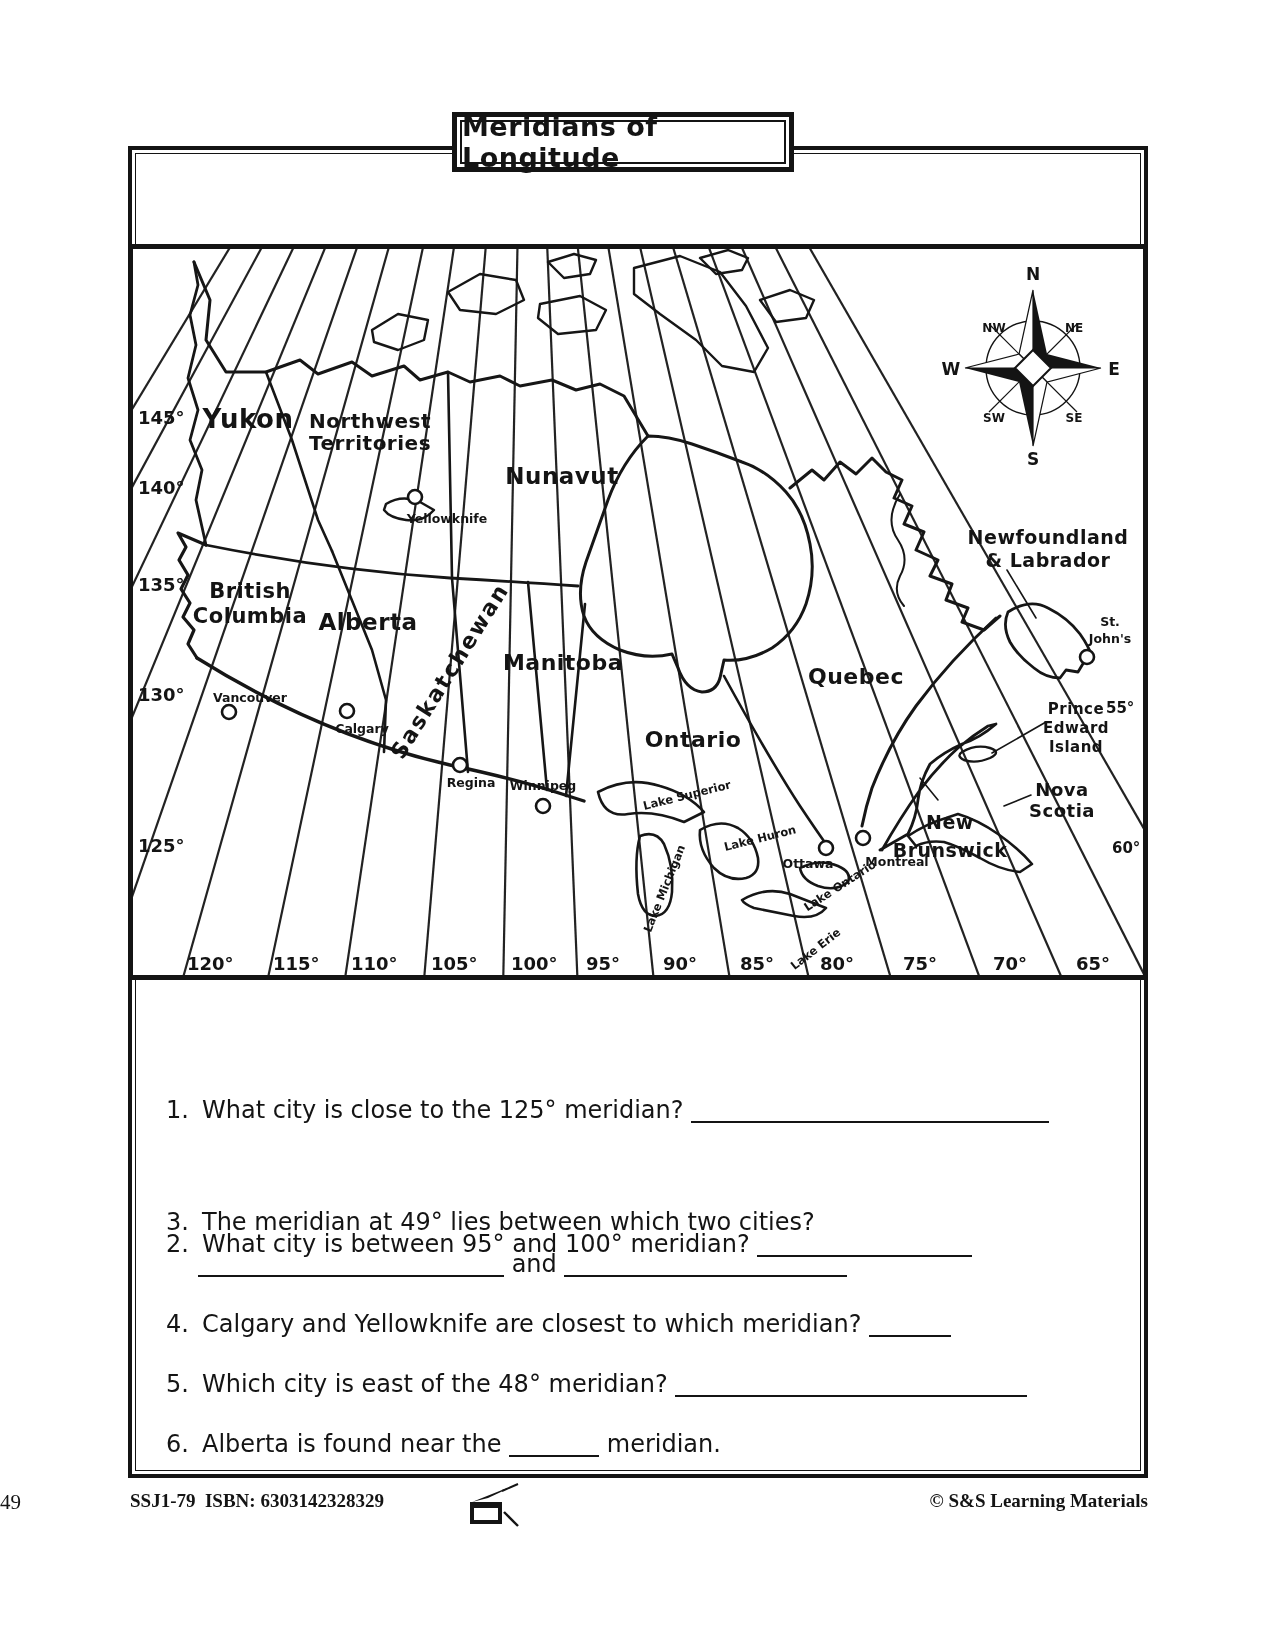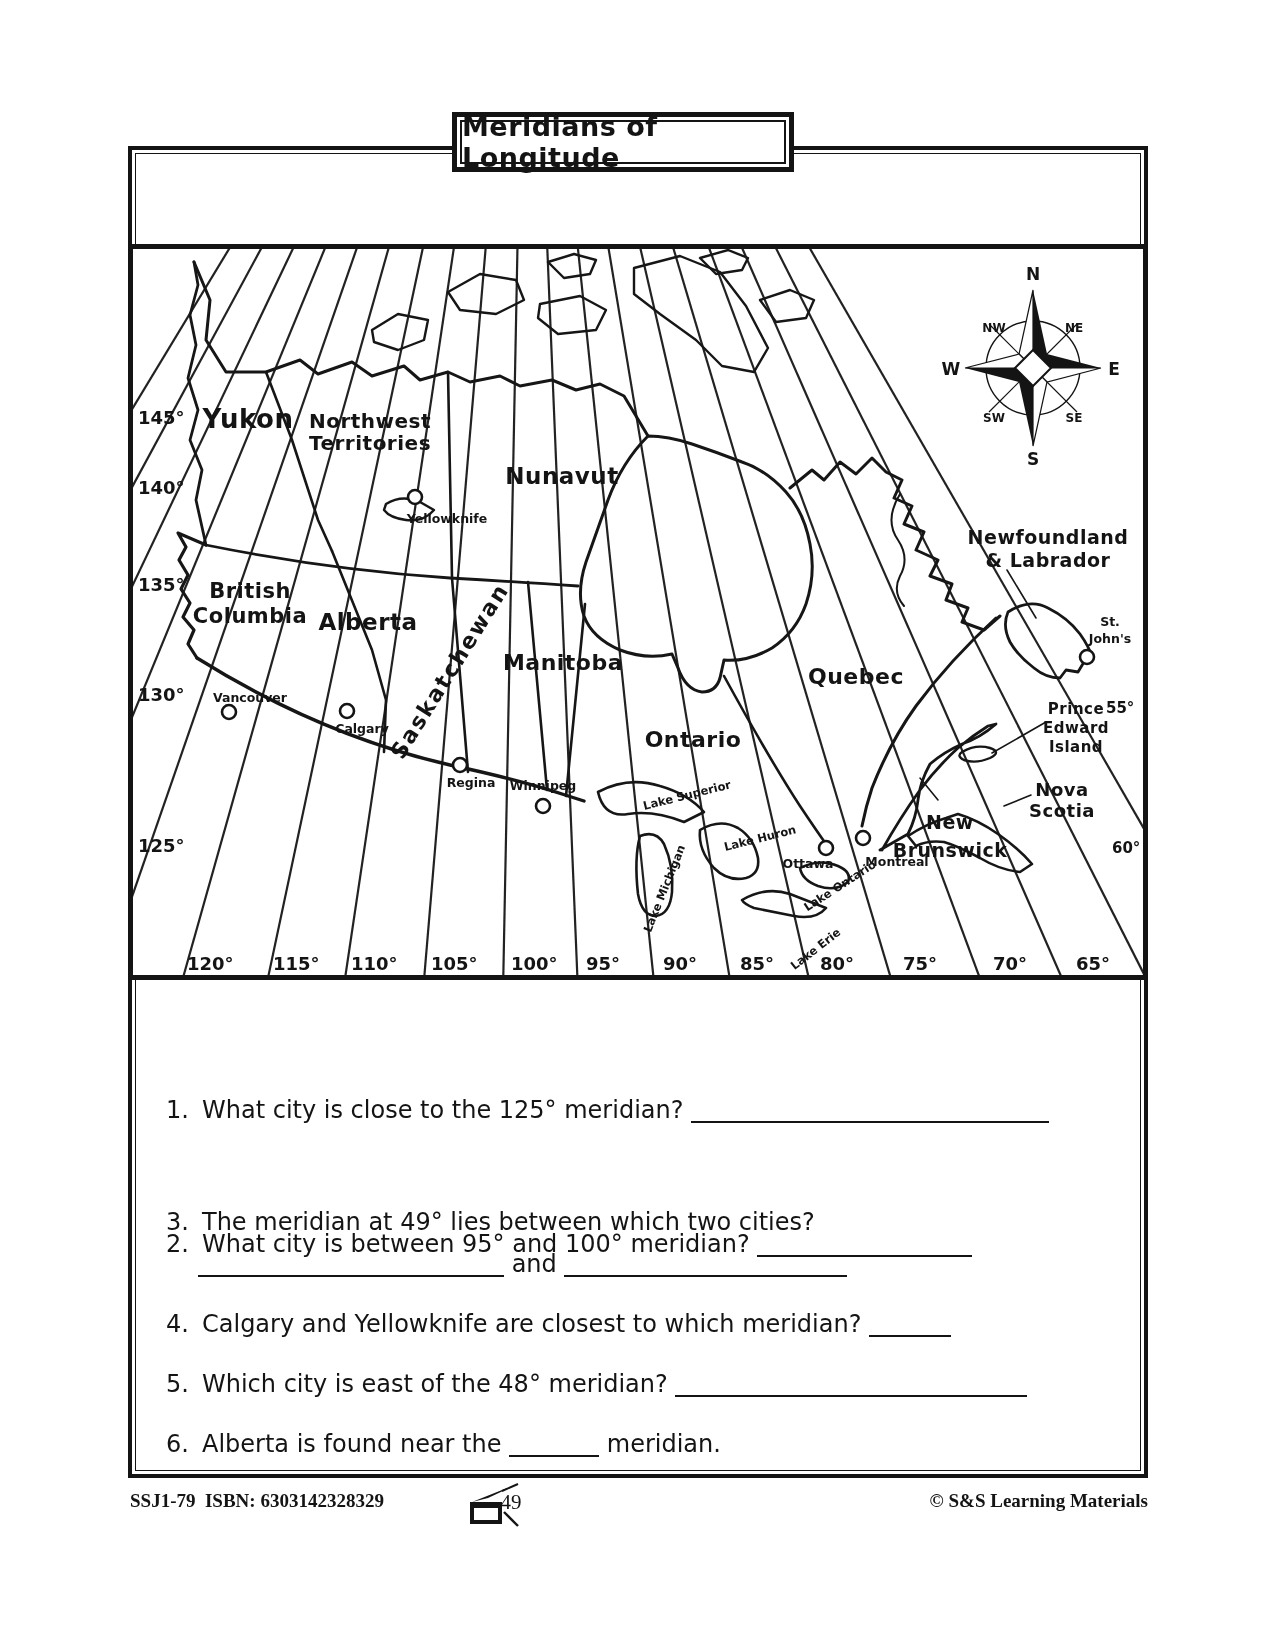--- a/index.html
+++ b/index.html
@@ -17,21 +17,21 @@
   .map-box{position:absolute;left:128px;top:244px;width:1020px;height:736px;
          border:5px solid #141414;box-sizing:border-box;background:#fff;z-index:2;}
   .map-box svg{display:block;width:1010px;height:726px;}
   .intro{position:absolute;left:166px;top:1012px;font-size:24px;}
   .q{position:absolute;left:166px;font-size:24px;white-space:nowrap;}
   .q .num{display:inline-block;width:36px;}
   .blank{display:inline-block;border-bottom:2.4px solid #141414;height:0.95em;vertical-align:-5px;}
   .footer{position:absolute;left:0;top:1484px;width:1275px;height:60px;
           font-family:"Liberation Serif",serif;}
   .footer .f-left{position:absolute;left:130px;top:6px;font-weight:bold;font-size:19px;}
-  .footer .f-center{position:absolute;left:0;top:6px;width:1022px;text-align:center;font-size:21px;}
+  .footer .f-center{position:absolute;left:0;top:6px;width:1022px;font-size:21px;}
   .footer .f-right{position:absolute;right:127px;top:6px;font-weight:bold;font-size:19px;}
   .logo{position:absolute;left:462px;top:-2px;}
   text{font-family:"DejaVu Sans",sans-serif;fill:#141414;}
 </style>
 </head>
 <body>
 
 <div class="page">
 
   <div class="frame">

